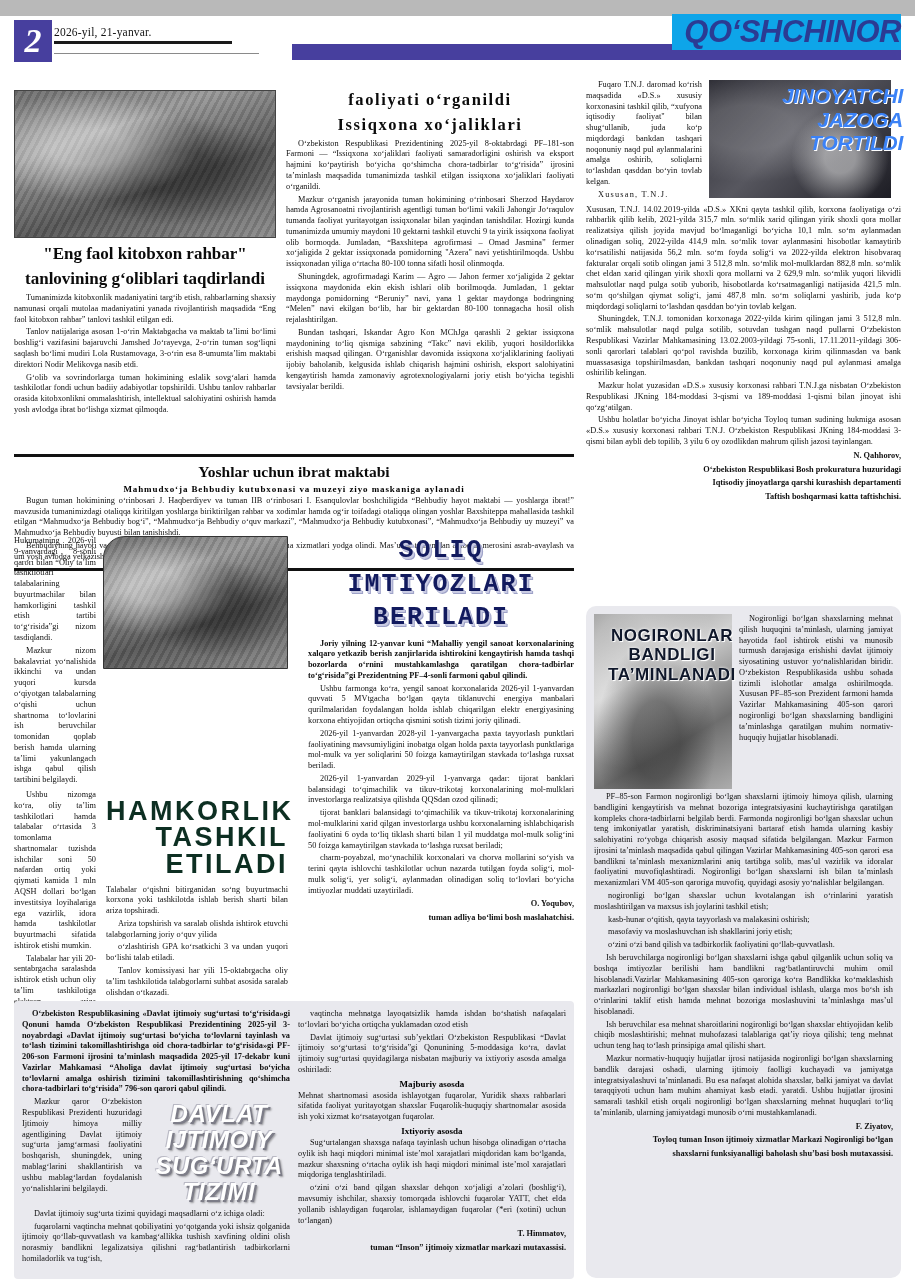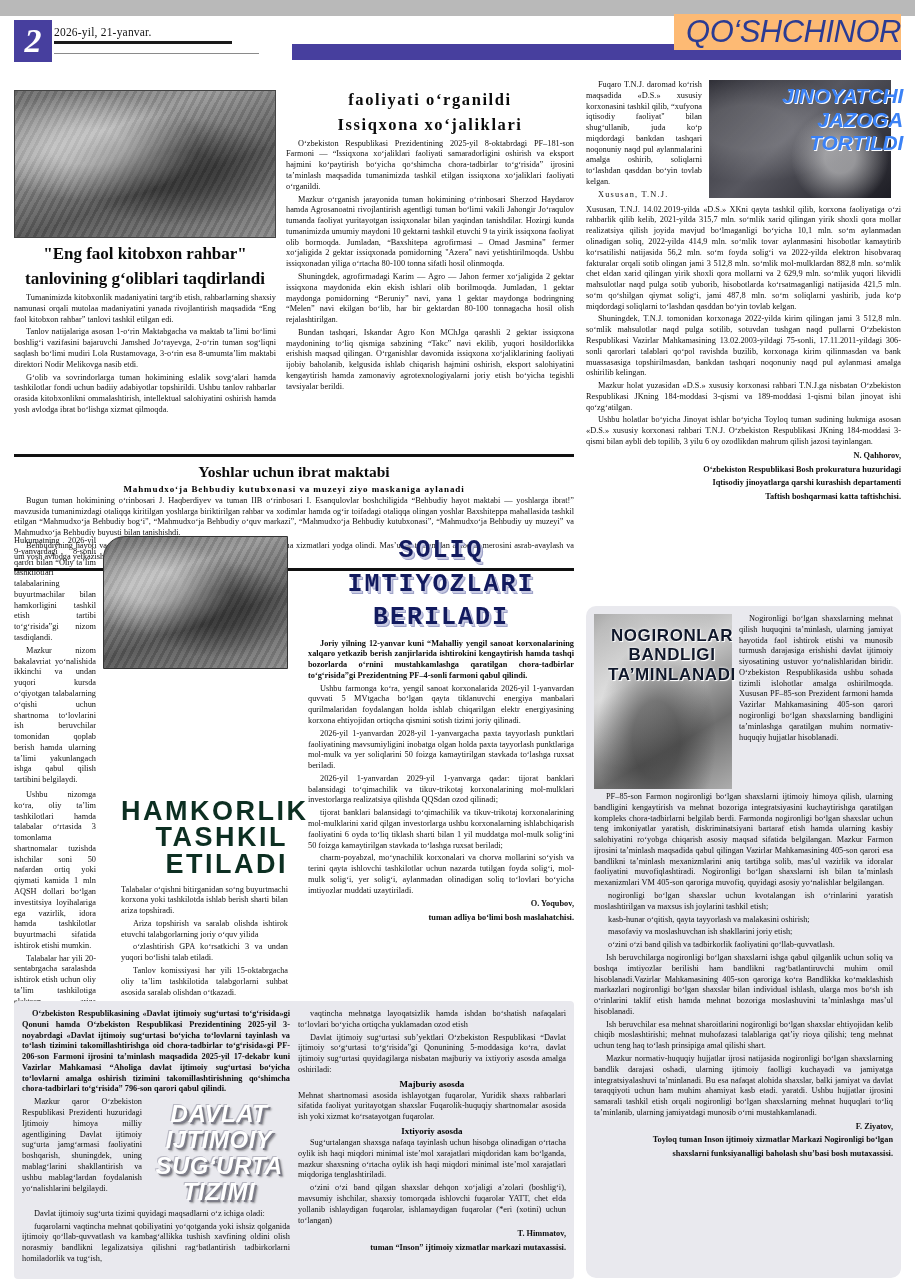--- a/index.html
+++ b/index.html
@@ -63,26 +63,26 @@
   .mast-rule1 {
     width: 178px; height: 2.5px; background: #1a1a1a; margin-top: 3px;
   }
   .mast-rule2 {
     width: 205px; height: 1.5px; background: #8a8a8a; margin-top: 9px;
   }
   .mast-title {
     position: absolute;
     right: 0; top: -2px;
     font-family: "Liberation Sans", sans-serif;
-    font-weight: normal;
+    font-weight: bold;
     font-style: italic;
     font-size: 31px;
     letter-spacing: -0.5px;
     color: #2b3b93;
-    background: #fdba74;
+    background: #0ea5e9;
     padding-left: 12px;
     z-index: 3;
   }
 
   
   .hl-center {
     text-align: center;
     font-weight: bold;
     font-size: 17px;
     line-height: 1.18;
@@ -313,21 +313,21 @@
 
       <div style="width:274px;flex:0 0 274px">
         <div style="display:flex;gap:7px">
           <div style="width:82px;flex:0 0 82px">
             <p class="body" style="text-indent:0;font-size:8.3px">Hukumatning 2026-yil 9-yanvardagi 8-sonli qarori bilan “Oliy ta’lim tashkilotlari talabalarining buyurtmachilar bilan hamkorligini tashkil etish tartibi to‘g‘risida”gi nizom tasdiqlandi.</p>
             <p class="body">Mazkur nizom bakalavriat yo‘nalishida ikkinchi va undan yuqori kursda o‘qiyotgan talabalarning o‘qishi uchun shartnoma to‘lovlarini ish beruvchilar tomonidan qoplab berish hamda ularning ta’limi yakunlangach ishga qabul qilish tartibini belgilaydi.</p>
           </div>
           <div class="photo" id="photoD"></div>
         </div>
 
-        <div style="display:flex;gap:25px;margin-top:2px">
+        <div style="display:flex;gap:10px;margin-top:2px">
           <div style="width:82px;flex:0 0 82px">
             <p class="body">Ushbu nizomga ko‘ra, oliy ta’lim tashkilotlari hamda talabalar o‘rtasida 3 tomonlama shartnomalar tuzishda ishchilar soni 50 nafardan ortiq yoki qiymati kamida 1 mln AQSH dollari bo‘lgan investitsiya loyihalariga ega vazirlik, idora hamda tashkilotlar buyurtmachi sifatida ishtirok etishi mumkin.</p>
             <p class="body">Talabalar har yili 20-sentabrgacha saralashda ishtirok etish uchun oliy ta’lim tashkilotiga elektron ariza topshiradi. Bunda o‘zlashtirish ko‘rsatkichlari to‘g‘risidagi ma’lumotnoma ilova qilinadi.</p>
           </div>
           <div style="flex:1 1 auto;min-width:0">
             <div class="hamkorlik">HAMKORLIK</div>
             <div class="hamkorlik" style="margin-top:-8px">TASHKIL ETILADI</div>
             <p class="body" style="text-indent:0">Talabalar o‘qishni bitirganidan so‘ng buyurtmachi korxona yoki tashkilotda ishlab berish sharti bilan ariza topshiradi.</p>
             <p class="body">Ariza topshirish va saralab olishda ishtirok etuvchi talabgorlarning joriy o‘quv yilida</p>
             <p class="body">o‘zlashtirish GPA ko‘rsatkichi 3 va undan yuqori bo‘lishi talab etiladi.</p>

